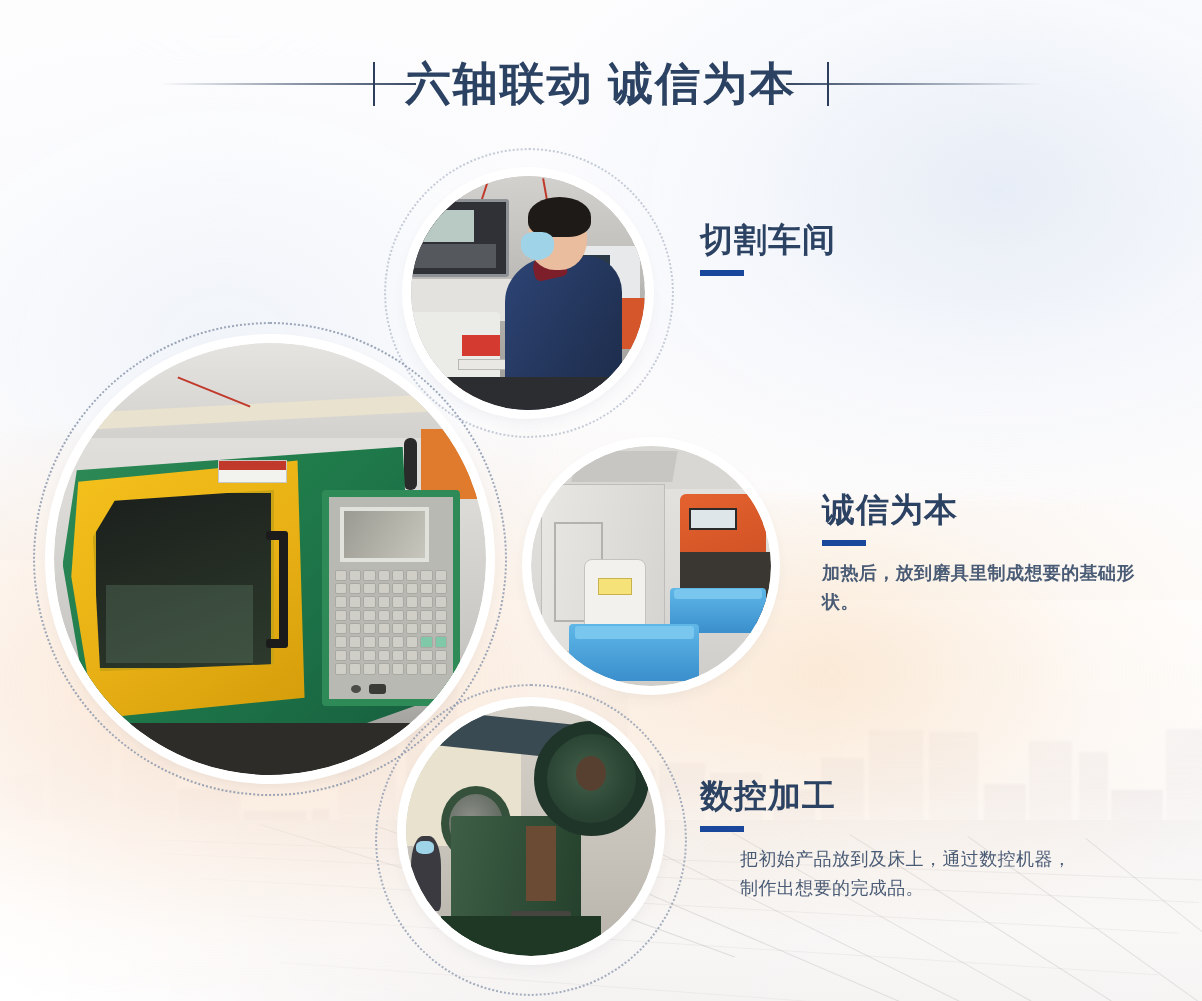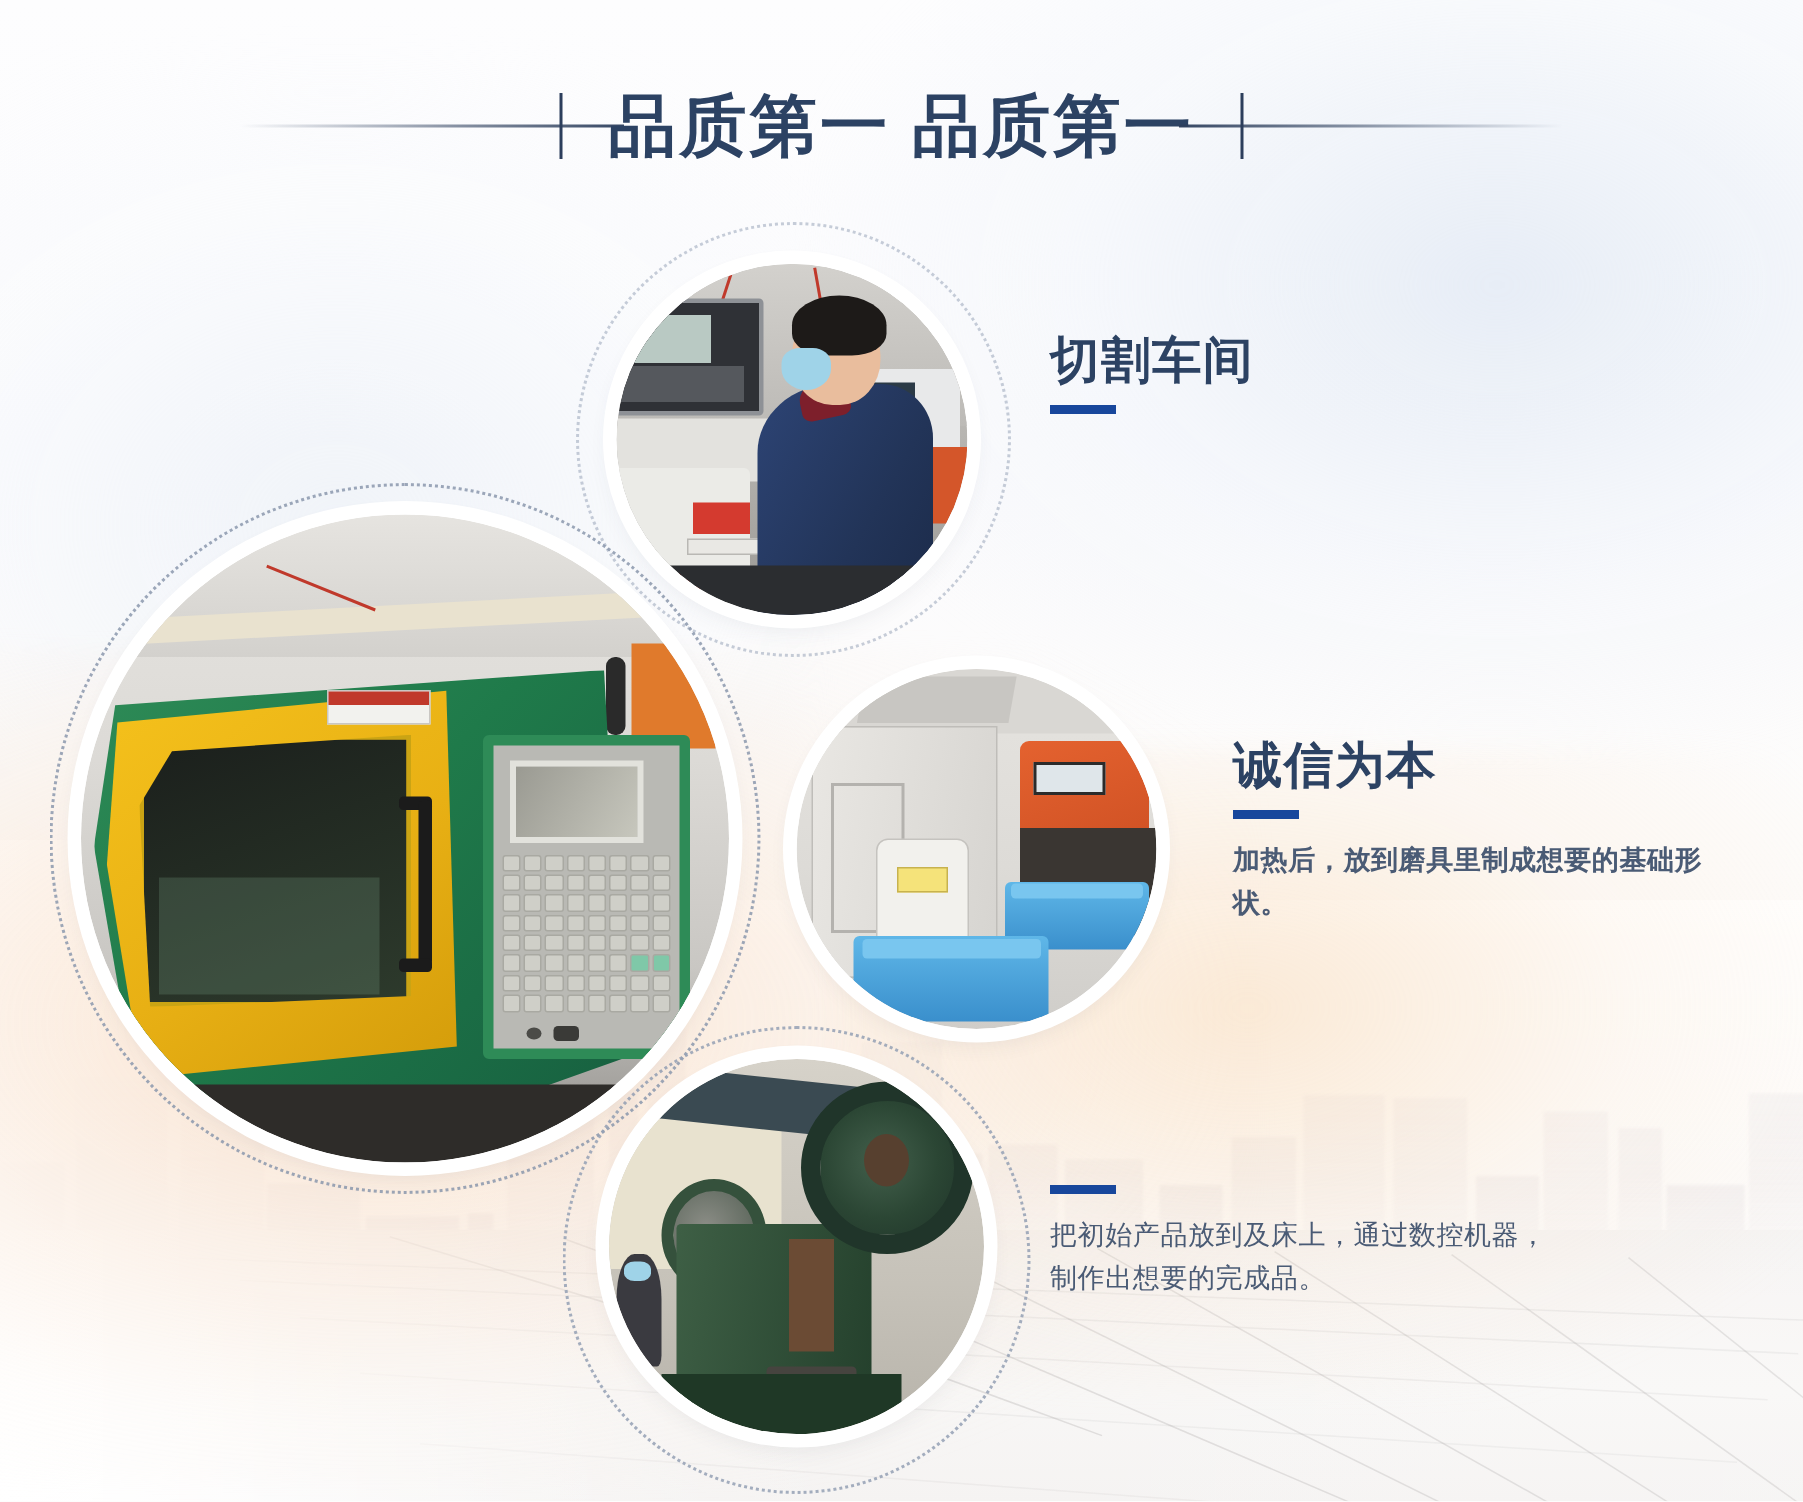--- a/index.html
+++ b/index.html
@@ -266,21 +266,21 @@
     </div>
   <div class="haze-top"></div>
   <div class="haze-left"></div>
 
   <div class="glow-warm"></div>
   <div class="glow-warm2"></div>
 
   <div class="header">
     <div class="hline left"></div>
     <div class="htick left"></div>
-    <div class="title">品质第一 品质第一</div>
+    <div class="title">六轴联动 诚信为本</div>
     <div class="htick right"></div>
     <div class="hline right"></div>
   </div>
 
   <div class="deco r3"></div>
   <div class="deco r1"></div>
   <div class="deco r2"></div>
 
   <div class="ph big">
     <div class="inner">
@@ -453,17 +453,18 @@
     <div class="bar"></div>
   </div>
 
   <div class="block b2">
     <h3>诚信为本</h3>
     <div class="bar"></div>
     <p style="max-width:330px;font-weight:bold;">加热后，放到磨具里制成想要的基础形状。</p>
   </div>
 
   <div class="block b3">
+    <h3>数控加工</h3>
     <div class="bar"></div>
-    <p style="max-width:345px;">把初始产品放到及床上，通过数控机器，制作出想要的完成品。</p>
+    <p style="max-width:345px;margin-left:40px;">把初始产品放到及床上，通过数控机器，制作出想要的完成品。</p>
   </div>
 
 </div>
 
 </body></html>

